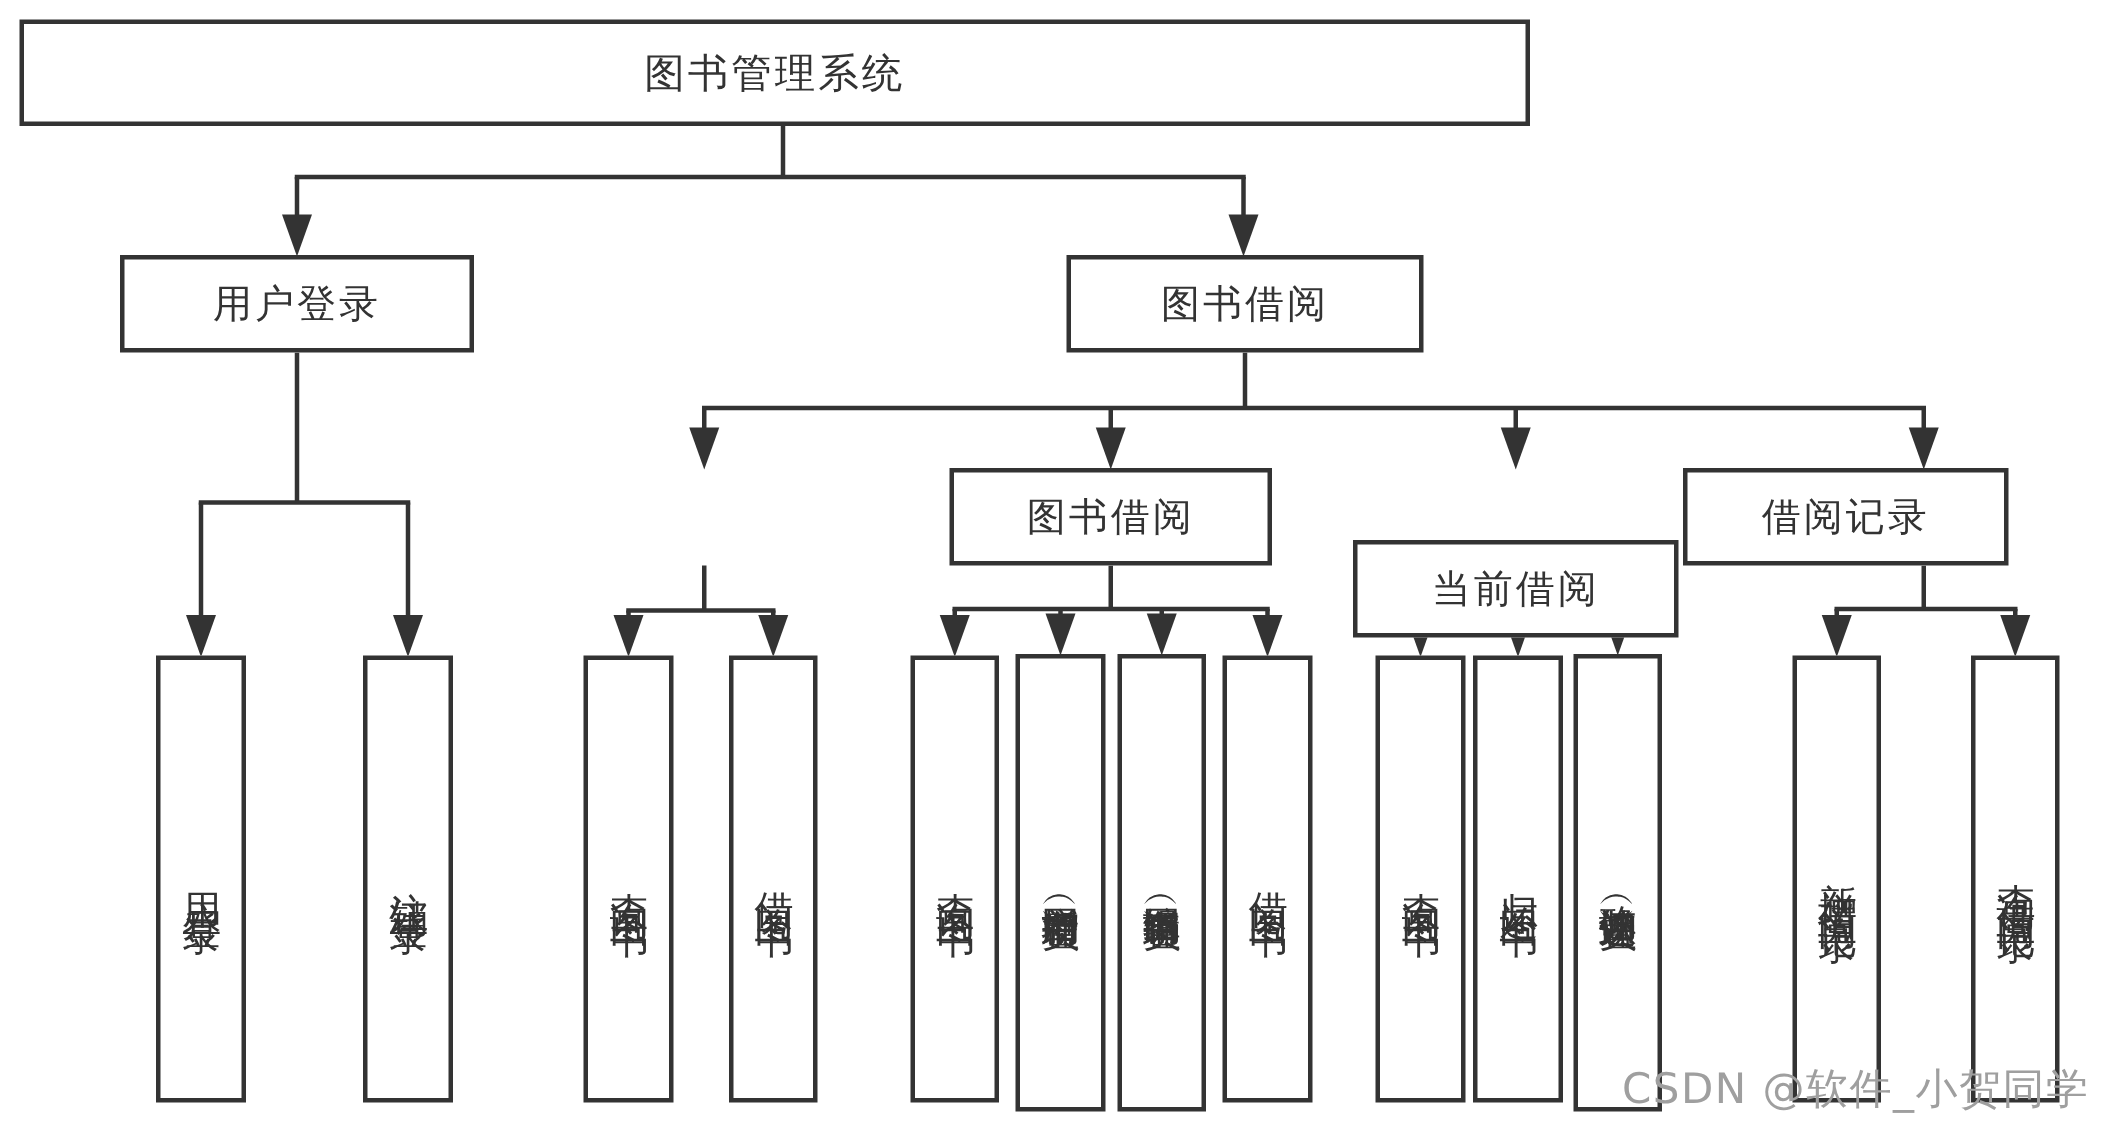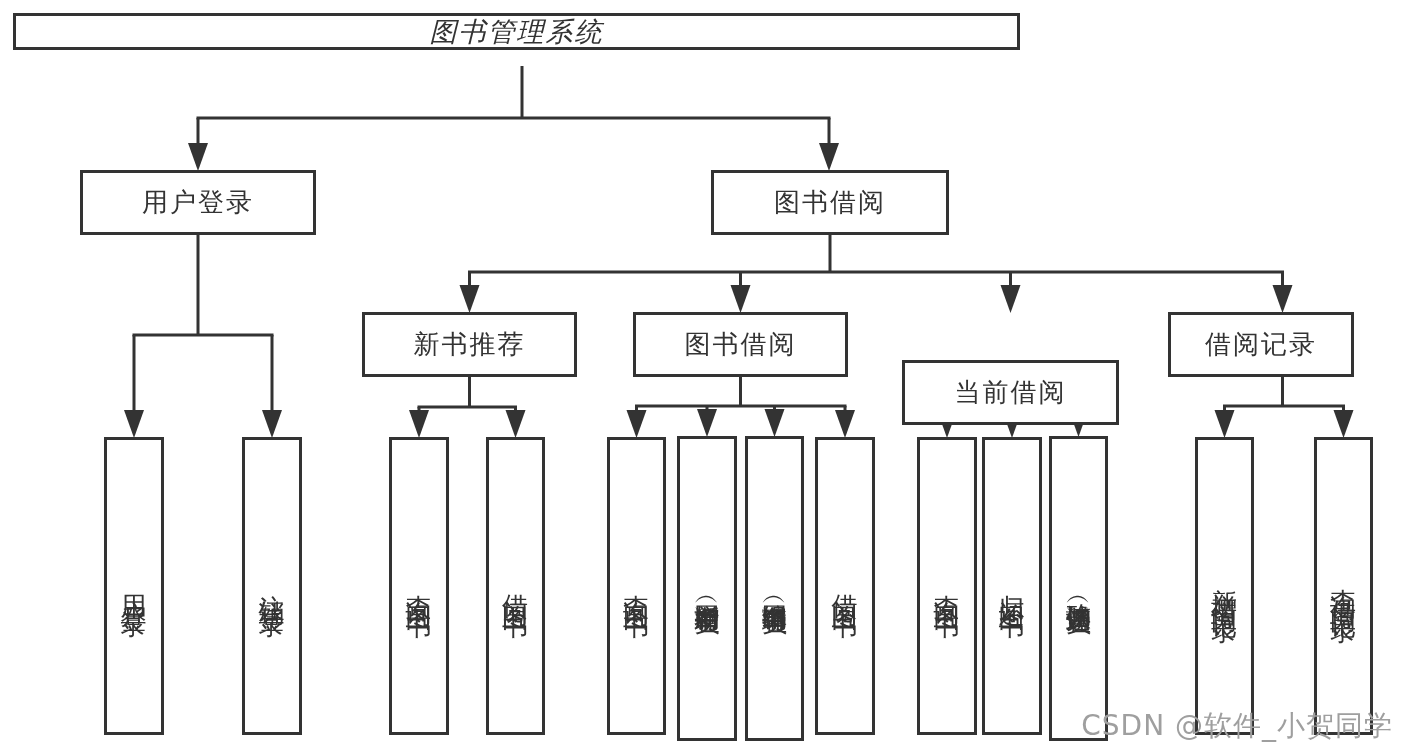--- a/index.html
+++ b/index.html
@@ -136,29 +136,28 @@
 
       <path d="M937 410 L957 410 L947 438 Z"></path>
       <path d="M1002 410 L1022 410 L1012 438 Z"></path>
       <path d="M1068.5 409 L1088.5 409 L1078.5 437 Z"></path>
 
       <path d="M1214.5 410 L1234.5 410 L1224.5 438 Z"></path>
       <path d="M1333.5 410 L1353.5 410 L1343.5 438 Z"></path>
     </g>
   </svg>
 
-  <div class="node h root" style="left:13px; top:13px; width:1007px; height:37px;font-style:italic;">图书管理系统</div>
+  <div class="node h root" style="left:13px; top:13px; width:1007px; height:71px;">图书管理系统</div>
 
   <div class="node h" style="left:80px; top:170px; width:236px; height:65px;">用户登录</div>
   <div class="node h" style="left:711px; top:170px; width:238px; height:65px;">图书借阅</div>
 
-  <div class="node h" style="left:362px; top:312px; width:215px; height:65px;">新书推荐</div>
   <div class="node h" style="left:633px; top:312px; width:215px; height:65px;">图书借阅</div>
   <div class="node h" style="left:902px; top:312px; width:217px; height:65px;margin-top:48px;">当前借阅</div>
-  <div class="node h" style="left:1168px; top:312px; width:186px; height:65px;text-align:right;">借阅记录</div>
+  <div class="node h" style="left:1122px; top:312px; width:217px; height:65px;text-align:right;">借阅记录</div>
 
   <div class="node v" style="left:104px; top:437px; width:60px; height:298px;">
     <span class="vt">用户登录</span>
   </div>
   <div class="node v" style="left:242px; top:437px; width:60px; height:298px;">
     <span class="vt">注销登录</span>
   </div>
 
   <div class="node v" style="left:389px; top:437px; width:60px; height:298px;">
     <span class="vt">查询图书</span>

